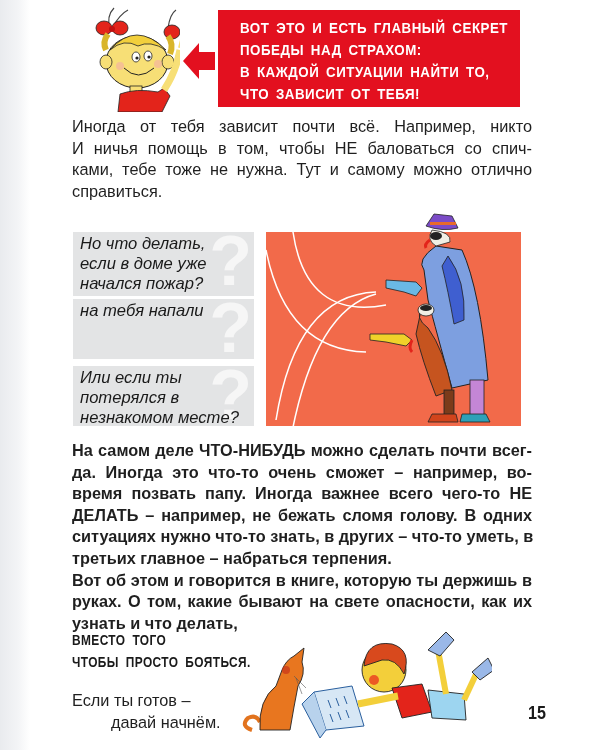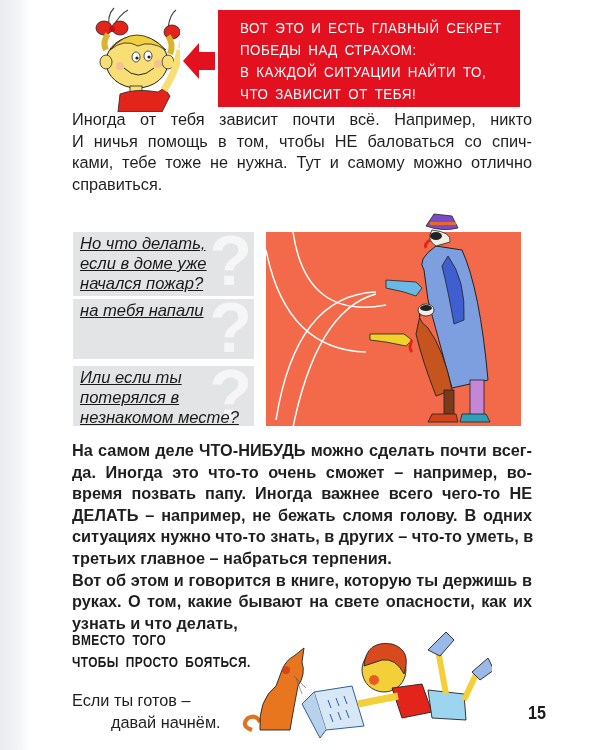--- a/index.html
+++ b/index.html
@@ -2,34 +2,34 @@
 <html><head>
 <meta charset="utf-8">
 <style>
   html, body { margin:0; padding:0; }
   body { width:600px; height:750px; background:#ffffff; position:relative; overflow:hidden;
          font-family:"Liberation Sans", "DejaVu Sans", sans-serif; color:#1a1a1a; }
   .page-edge { position:absolute; left:0; top:0; width:30px; height:750px;
                background:linear-gradient(90deg,#e9ebee 0%,#f3f4f6 60%,#ffffff 100%); }
   .abs { position:absolute; }
   .banner { left:218px; top:10px; width:302px; height:97px; background:#e3101f;
-            color:#ffffff; font-weight:normal; font-size:15.5px; line-height:22px;
+            color:#ffffff; font-weight:bold; font-size:15.5px; line-height:22px;
             padding:7px 0 0 22px; box-sizing:border-box; letter-spacing:0.6px;
             font-family:"Liberation Sans Narrow","Liberation Sans", sans-serif; transform-origin:left top; }
   .banner .ln { display:block; white-space:nowrap; transform:scaleX(0.86); transform-origin:left center; word-spacing:3px; }
   .arrow { left:183px; top:43px; width:32px; height:36px; }
   .girl { left:40px; top:2px; width:140px; height:110px; }
   .para { left:72px; width:460px; font-size:16.3px; line-height:21.6px; color:#1f1f1f; }
   .para .ln { display:block; white-space:nowrap; text-align:justify; text-align-last:justify; }
   .para .ln.last { text-align-last:left; }
   .qbox { left:73px; width:181px; background:#e3e4e5; font-style:italic; font-size:16.6px;
           line-height:20px; padding:2px 0 0 7px; box-sizing:border-box; overflow:hidden; }
   .qbox .qmark { position:absolute; right:2px; top:-6px; font-size:70px; font-weight:bold;
                  color:#f6f6f6; font-style:normal; line-height:70px; }
-  .qbox .ln { position:relative; display:block; white-space:nowrap;text-decoration:underline; }
+  .qbox .ln { position:relative; display:block; white-space:nowrap; }
   .panel { left:266px; top:232px; width:255px; height:194px; background:#f26a4a; overflow:visible; }
   .bold-cond { left:72px; font-weight:bold; font-size:14.5px; line-height:22px; letter-spacing:0.5px; }
   .bold-cond .ln { display:block; white-space:nowrap; transform:scaleX(0.82); transform-origin:left center; word-spacing:4px; }
   .pagenum { left:528px; top:702px; font-weight:bold; font-size:19px; transform:scaleX(0.85); transform-origin:left; }
   .boy { left:232px; top:630px; width:260px; height:112px; }
 </style>
 </head>
 <body>
 
 <div class="page-edge"></div>
@@ -65,21 +65,21 @@
   <polygon points="0,18 16,0 16,9 32,9 32,27 16,27 16,36" fill="#e3101f"></polygon>
 </svg>
 
 <div class="abs banner">
   <span class="ln">ВОТ ЭТО И ЕСТЬ ГЛАВНЫЙ СЕКРЕТ</span>
   <span class="ln">ПОБЕДЫ НАД СТРАХОМ:</span>
   <span class="ln">В КАЖДОЙ СИТУАЦИИ НАЙТИ ТО,</span>
   <span class="ln">ЧТО ЗАВИСИТ ОТ ТЕБЯ!</span>
 </div>
 
-<div class="abs para" style="top:109px;">
+<div class="abs para" style="top:116px;">
   <span class="ln">Иногда от тебя зависит почти всё. Например, никто</span>
   <span class="ln">И ничья помощь в том, чтобы НЕ баловаться со спич-</span>
   <span class="ln">ками, тебе тоже не нужна. Тут и самому можно отлично</span>
   <span class="ln last">справиться.</span>
 </div>
 
 <div class="abs qbox" style="top:232px;height:64px;">
   <span class="qmark">?</span>
   <span class="ln">Но что делать,</span>
   <span class="ln">если в доме уже</span>

